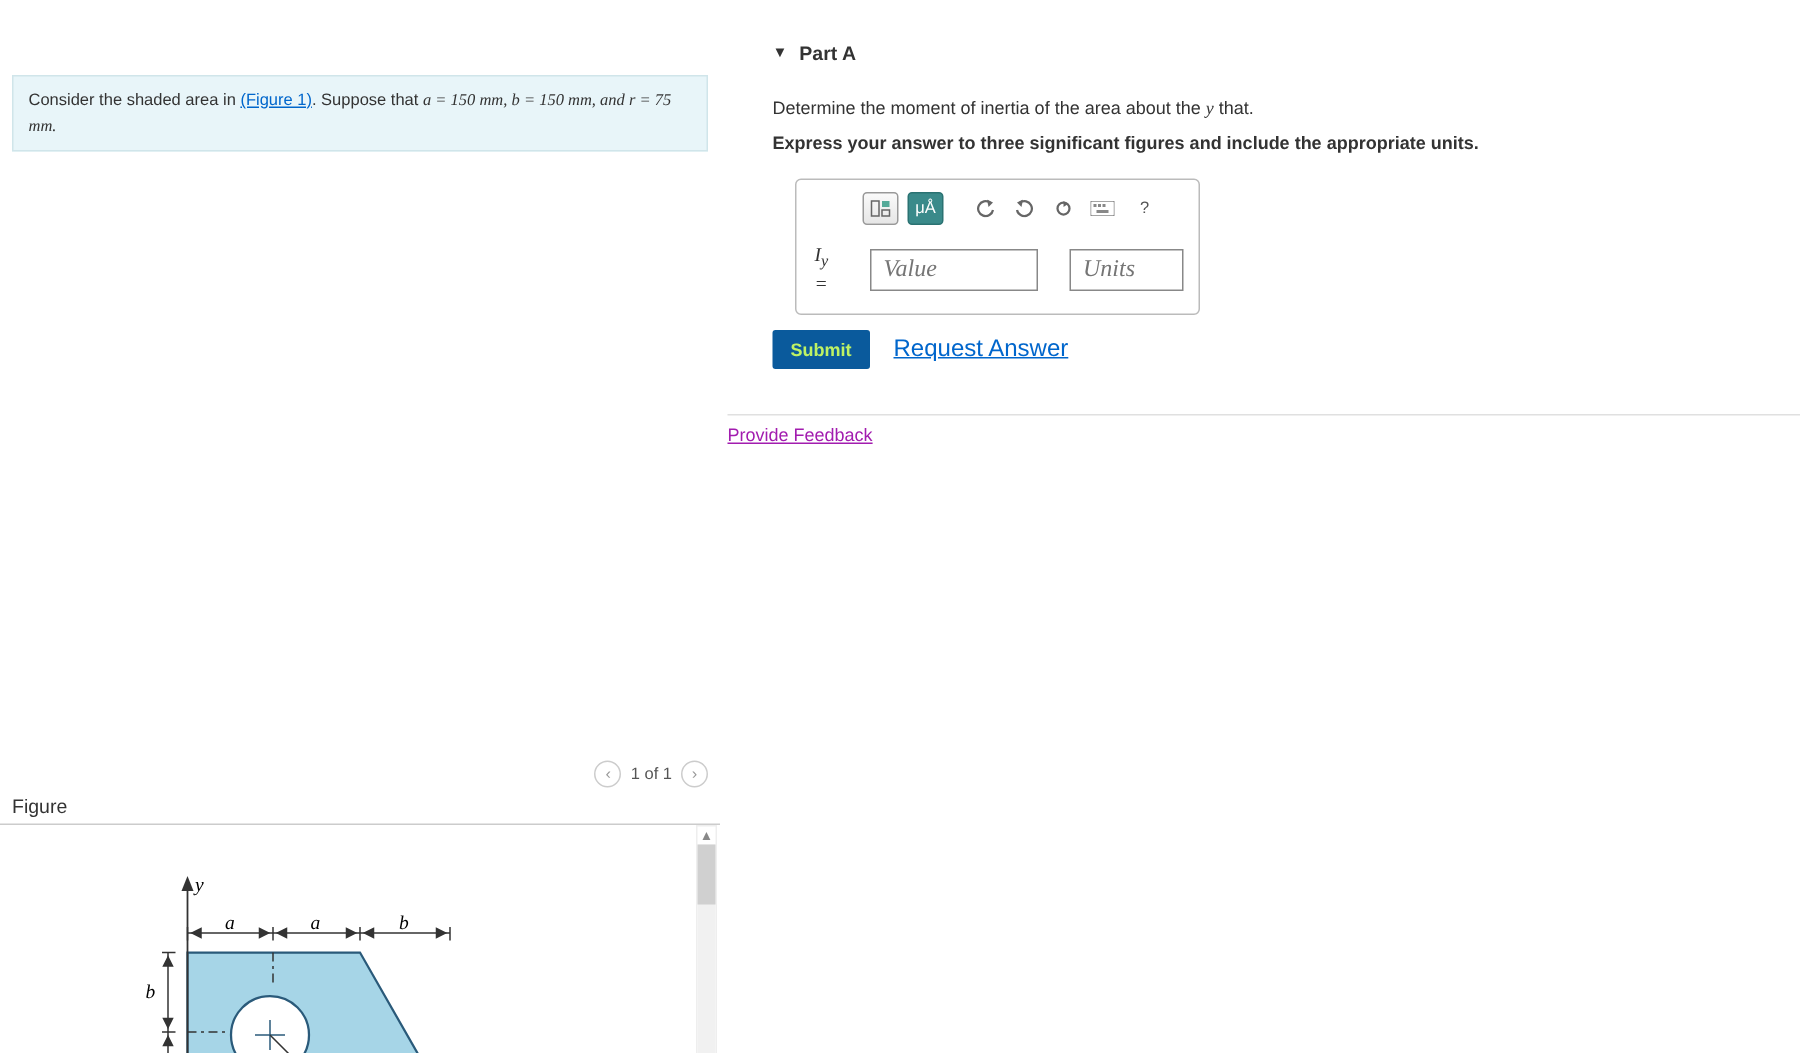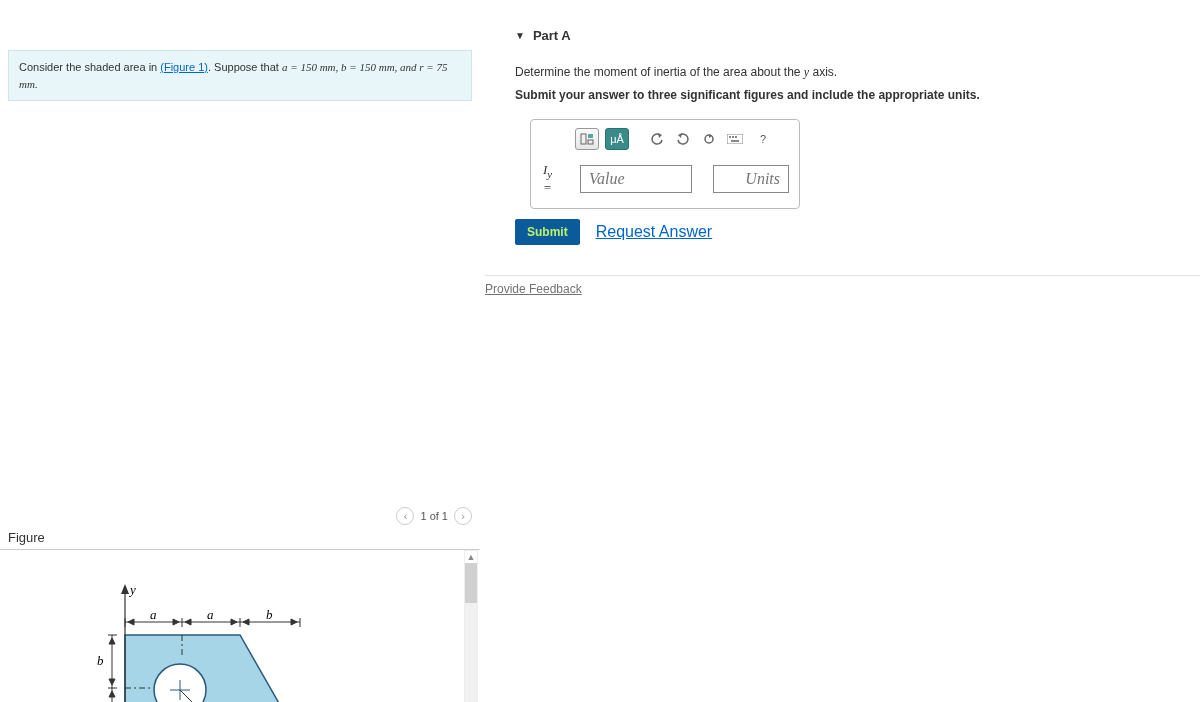--- a/index.html
+++ b/index.html
@@ -25,26 +25,26 @@
   
   .ans-outer { margin: 14px 0 0 45px; width: 270px; border:1px solid #bbb; border-radius:4px; padding-bottom:10px;}
   .tool-row { display:flex; align-items:center; gap:6px; padding:8px 8px 6px 44px;}
   .tool-btn { width:24px; height:22px; border:1px solid #999; border-radius:3px; background:linear-gradient(#fafafa,#e6e6e6); display:flex; align-items:center; justify-content:center; font-size:11px; color:#555; cursor:pointer;}
   .tool-btn.teal { background:#3a8a8a; color:#fff; border-color:#2a7272;}
   .tool-btn.ghost { border:none; background:none; width:20px;}
   .inp-row { display:flex; align-items:center; gap:21px; padding: 6px 10px 2px 12px;}
   .inp-label { font-style: italic; font-family: 'Times New Roman', serif; font-size:13px;}
   .txtinput { height:28px; border:1px solid #888; font-family:'Times New Roman',serif; font-style:italic; font-size:16px; color:#b91c1c; padding:0 8px; outline:none;}
   .txtinput.value { width:112px;}
-  .txtinput.units { width:76px;text-align:right;}
+  .txtinput.units { width:76px;}
   .btn-row { margin: 10px 0 0 30px; display:flex; align-items:center; gap:16px;}
   .submit-btn { background:#0a5a9c; color:#bef264; border:none; padding:6px 12px; font-size:12px; font-weight:bold; cursor:pointer; border-radius:2px;}
   .req-link { color:#0066cc; text-decoration:underline; font-size:16px; cursor:pointer;}
   .feedback { margin: 30px 0 0 0; padding: 6px 0 0 0; border-top:1px solid #e0e0e0;}
-  .feedback a { color:#737373; font-size:12px;}
+  .feedback a { color:#a21caf; font-size:12px;}
   .ital { font-style: italic; font-family: 'Times New Roman', serif; }
 </style>
 </head>
 <body>
 
 <div class="left-col">
   <div class="problem-box">
     <span>Consider the shaded area in </span>
     <a href="#">(Figure 1)</a><span>. Suppose that </span><span class="ital">a = 150 mm, b = 150 mm, and r = 75 mm.</span>
   </div>
@@ -130,23 +130,23 @@
   </div>
 </div>
 
 <div class="right-col">
   <div class="part-header">
     <span class="tri">▼</span>
     <span>Part A</span>
   </div>
   <div class="question">
     <div>
-      <span>Determine the moment of inertia of the area about the </span><span class="ital">y</span><span> axis.</span>
-    </div>
-    <div style="margin-top:4px;font-weight:bold;">Submit your answer to three significant figures and include the appropriate units.</div>
+      <span>Determine the moment of inertia of the area about the </span><span class="ital">y</span><span> that.</span>
+    </div>
+    <div style="margin-top:4px;font-weight:bold;">Express your answer to three significant figures and include the appropriate units.</div>
   </div>
 
   <div class="ans-outer">
     <div class="tool-row">
       <div class="tool-btn">
         <svg width="14" height="12">
             <rect x="1" y="1" width="5" height="10" fill="none" stroke="#666"></rect>
             <rect x="8" y="1" width="5" height="4" fill="#5a9"></rect>
             <rect x="8" y="7" width="5" height="4" fill="none" stroke="#666"></rect>
           </svg>

